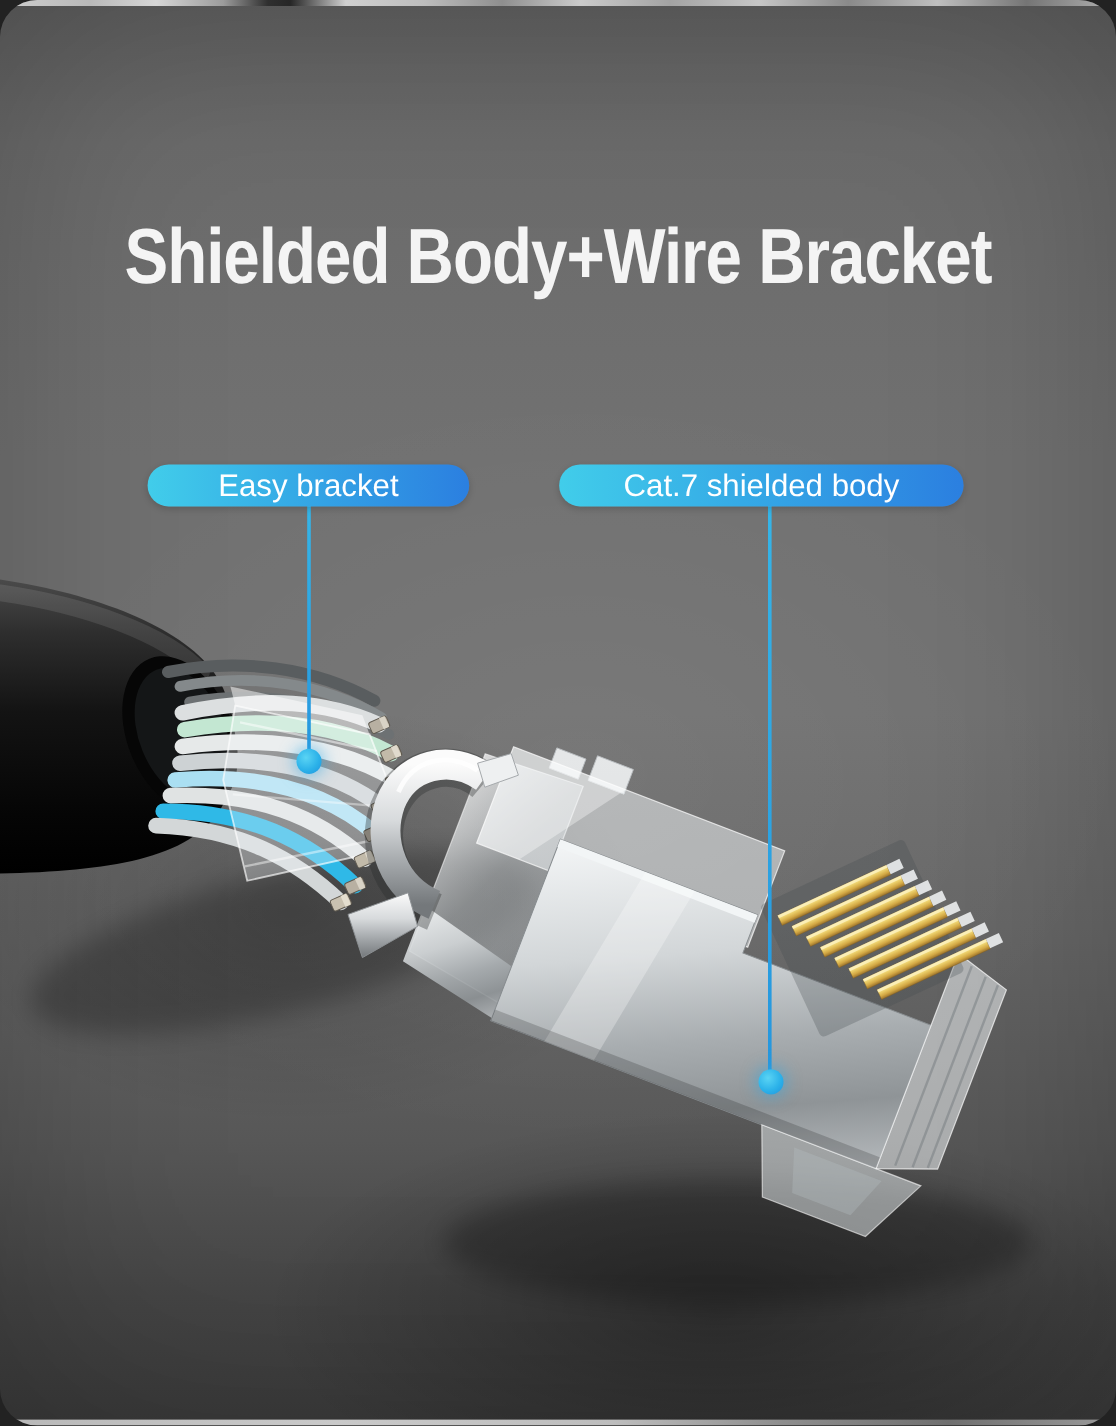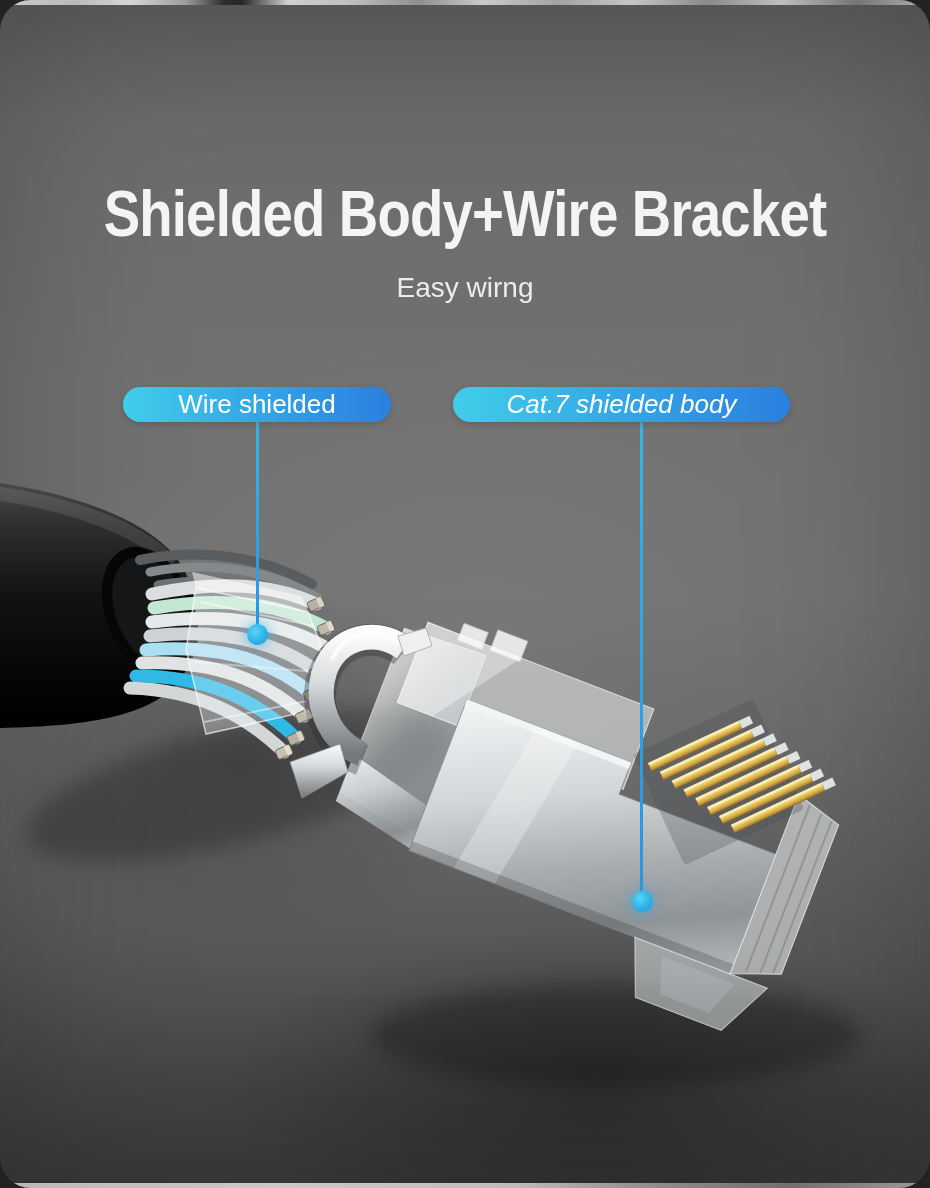--- a/index.html
+++ b/index.html
@@ -39,21 +39,21 @@
     font-size:28px;color:#ececec;
   }
   .pill{
     position:absolute;top:387px;height:35px;border-radius:17.5px;
     background:linear-gradient(90deg,#41cdea 0%,#35aae6 45%,#2b7fe0 100%);
     color:#fff;font-size:26px;line-height:35px;text-align:center;
     box-shadow:0 2px 6px rgba(0,0,0,0.18);
     z-index:6;
   }
   .pill-1{left:123px;width:268px;}
-  .pill-2{left:453px;width:337px;font-style:italic;}
+  .pill-2{left:466px;width:337px;}
   .callout-line{
     position:absolute;width:3px;top:421px;
     background:linear-gradient(180deg,#35b5e8 0%,#2596de 100%);
     z-index:5;
   }
   .line-1{left:256px;height:214px;}
   .line-2{left:640px;height:481px;}
   .callout-dot{
     position:absolute;width:21px;height:21px;border-radius:50%;
     background:radial-gradient(circle at 38% 35%,#5ad4f4 0%,#2cb2e9 55%,#1d93dd 100%);
@@ -235,24 +235,23 @@
     <g>
       <path d="M404,652 C378,630 338,638 324,674 C312,706 328,746 362,760" fill="none" stroke="rgba(40,42,44,0.35)" stroke-width="32"></path>
       <path d="M404,648 C376,628 338,636 325,670 C314,702 328,740 362,754" fill="none" stroke="url(#gClip)" stroke-width="25"></path>
       <path d="M398,642 C374,626 344,632 332,660" stroke="rgba(255,255,255,0.8)" stroke-width="4" fill="none"></path>
       <path d="M398,636 L426,628 L432,646 L404,656 Z" fill="#eef0f1" stroke="#a2a6a9" stroke-width="0.8"></path>
       <path d="M340,744 L290,762 L302,798 L348,772 Z" fill="url(#gClip)" stroke="#8d9194" stroke-width="0.8"></path>
     </g>
   </svg>
 
   <div class="title">Shielded Body+Wire Bracket</div>
-  <div class="subtitle">Easy wirng</div>
 
   <div class="pill pill-1">
-    <span>Wire shielded</span>
+    <span>Easy bracket</span>
   </div>
   <div class="pill pill-2">
     <span>Cat.7 shielded body</span>
   </div>
   <div class="callout-line line-1"></div>
   <div class="callout-line line-2"></div>
   <div class="callout-dot dot-1"></div>
   <div class="callout-dot dot-2"></div>
 
   <div class="strip-bottom"></div>

